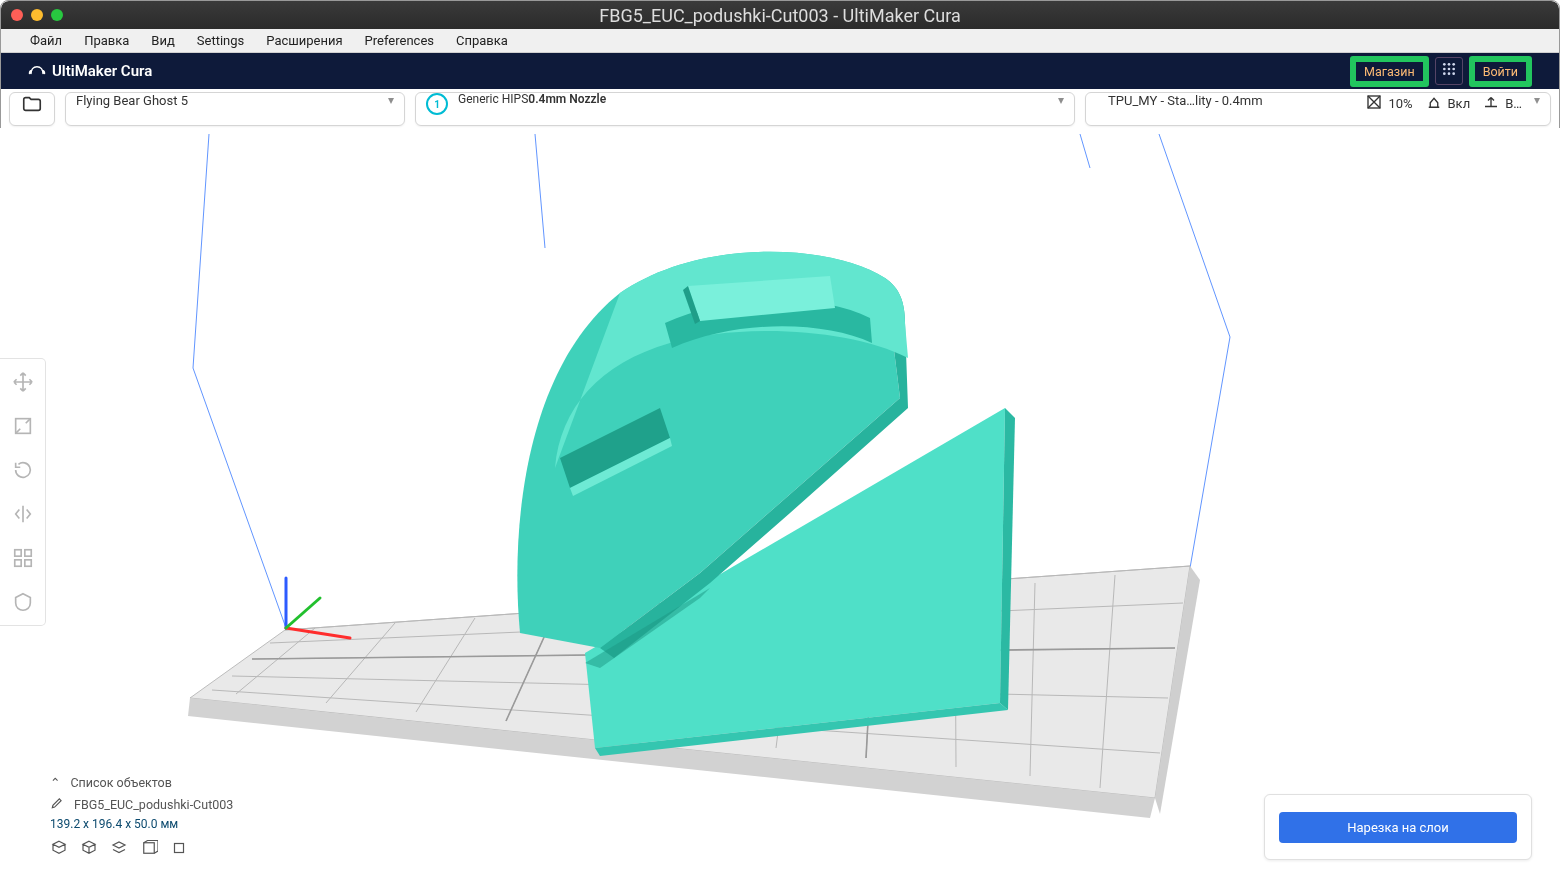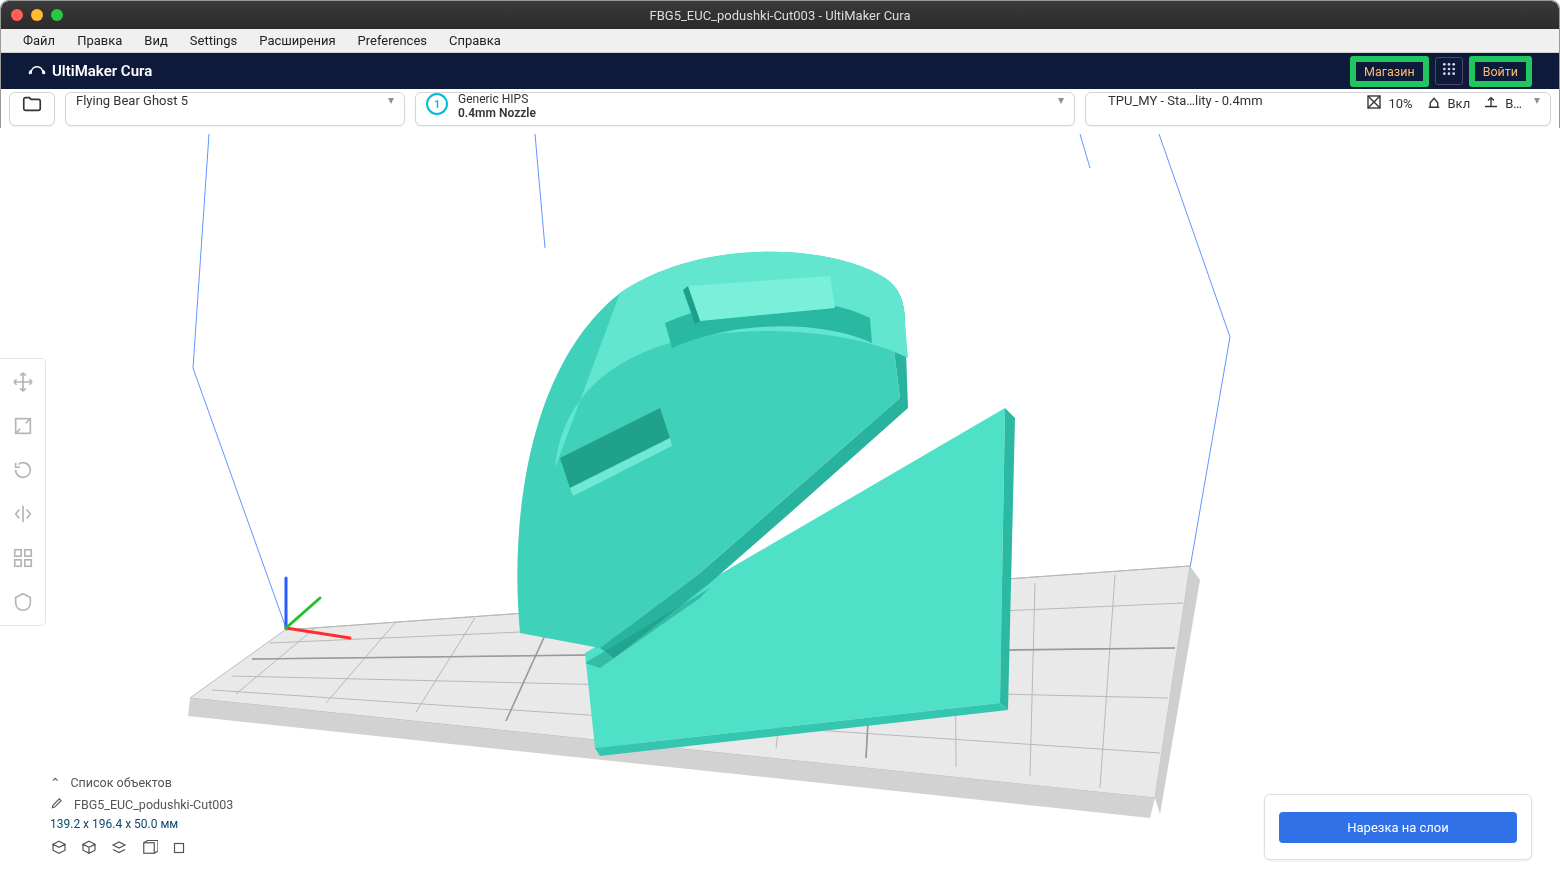--- a/index.html
+++ b/index.html
@@ -2,42 +2,42 @@
 <html><head>
 <meta charset="utf-8">
 <style>
 * { box-sizing: border-box; margin: 0; padding: 0; font-family: -apple-system, BlinkMacSystemFont, "Segoe UI", Roboto, sans-serif; }
 body { background: #fff; width: 1560px; height: 880px; overflow: hidden; border: 1px solid #999; border-radius: 8px; }
 
 .titlebar { height: 28px; background: linear-gradient(#3a3a3a,#2b2b2b); display: flex; align-items: center; padding: 0 10px; position: relative; border-radius: 8px 8px 0 0;}
 .traffic-lights { display: flex; gap: 8px; }
 .tl { width: 12px; height: 12px; border-radius: 50%; }
 .tl.red { background: #ff5f57; } .tl.yellow { background: #febc2e; } .tl.green { background: #28c840; }
-.titlebar-title { position: absolute; left: 50%; transform: translateX(-50%); color: #ddd; font-size: 13px; }
-
-.menubar { height: 24px; background: #f0f0f0; border-bottom: 1px solid #d0d0d0; display: flex; align-items: center; padding: 0 12px; gap: 2px; }
+.titlebar-title { position: absolute; left: 50%; transform: translateX(-50%); color: #ddd; font-size: 18px; }
+
+.menubar { height: 24px; background: #f0f0f0; border-bottom: 1px solid #d0d0d0; display: flex; align-items: center; padding: 0 19px; gap: 2px; }
 .menubar span { padding: 2px 10px; font-size: 13px; color: #222; cursor: default; }
 
 .topbar { height: 36px; background: #0e1a3a; display: flex; align-items: center; padding: 0 27px; color: #fff; }
 .brand { display: flex; align-items: center; gap: 6px; font-weight: 600; font-size: 15px; }
 .brand-logo svg { width: 18px; height: 18px; }
 .stage-tabs { position: absolute; left: 50%; transform: translateX(-50%); display: flex; gap: 30px; align-items: center; }
 .stage-pill { background: #fff; color: #0e1a3a; padding: 4px 22px; border-radius: 14px; font-size: 13px; font-weight: 500; }
 .stage-link { color: #d0d8ee; font-size: 13px; }
 .topbar-right { margin-left: auto; display: flex; gap: 6px; align-items: center; }
 .tb-btn { border: 6px solid #22c55e; color: #fdba74; padding: 2px 8px; border-radius: 3px; font-size: 12.5px; }
 .tb-iconbtn { border: 1px solid #546; padding: 3px 5px; border-radius: 3px; color:#d0d8ee; display:flex; }
 
 .configbar { height: 40px; display: flex; align-items: center; padding: 6px 8px; gap: 10px; }
 .cfg-panel { height: 34px; background: #fff; border: 1px solid #d5d5d5; border-radius: 6px; box-shadow: 0 1px 2px rgba(0,0,0,.06); display: flex; align-items: flex-start; padding: 0 10px; font-size: 13px; color: #333; }
 .cfg-open { width: 46px; justify-content: center; }
 .cfg-printer { width: 340px; justify-content: space-between; }
 .cfg-material { width: 660px; gap: 10px; }
 .cfg-material .ext-icon { width: 22px; height: 22px; border: 2px solid #00bcd4; border-radius: 50%; display: flex; align-items: center; justify-content: center; font-size: 10px; color: #00bcd4; font-weight: 700; }
-.cfg-material .mat-text { display: flex; flex-direction: column; line-height: 1.15; }
+.cfg-material .mat-text { display: flex; flex-direction: row; line-height: 1.15; }
 .cfg-material .mat-text .ln1 { font-size: 12px; color: #333; }
 .cfg-material .mat-text .ln2 { font-size: 12px; color: #333; font-weight: 600; }
 .cfg-material .spacer { flex: 1; }
 .cfg-profile { flex: 1; gap: 12px; overflow:hidden;}
 .cfg-profile .seg { display: flex; align-items: center; gap: 5px; white-space: nowrap; }
 .cfg-profile .seg svg { width: 18px; height: 18px; }
 .chev { opacity: .55; font-size:12px; }
 
 .viewport { position: absolute; top: 128px; left: 0; right: 0; bottom: 0; background: #fff; }
 .vp-svg { width: 100%; height: 100%; }

